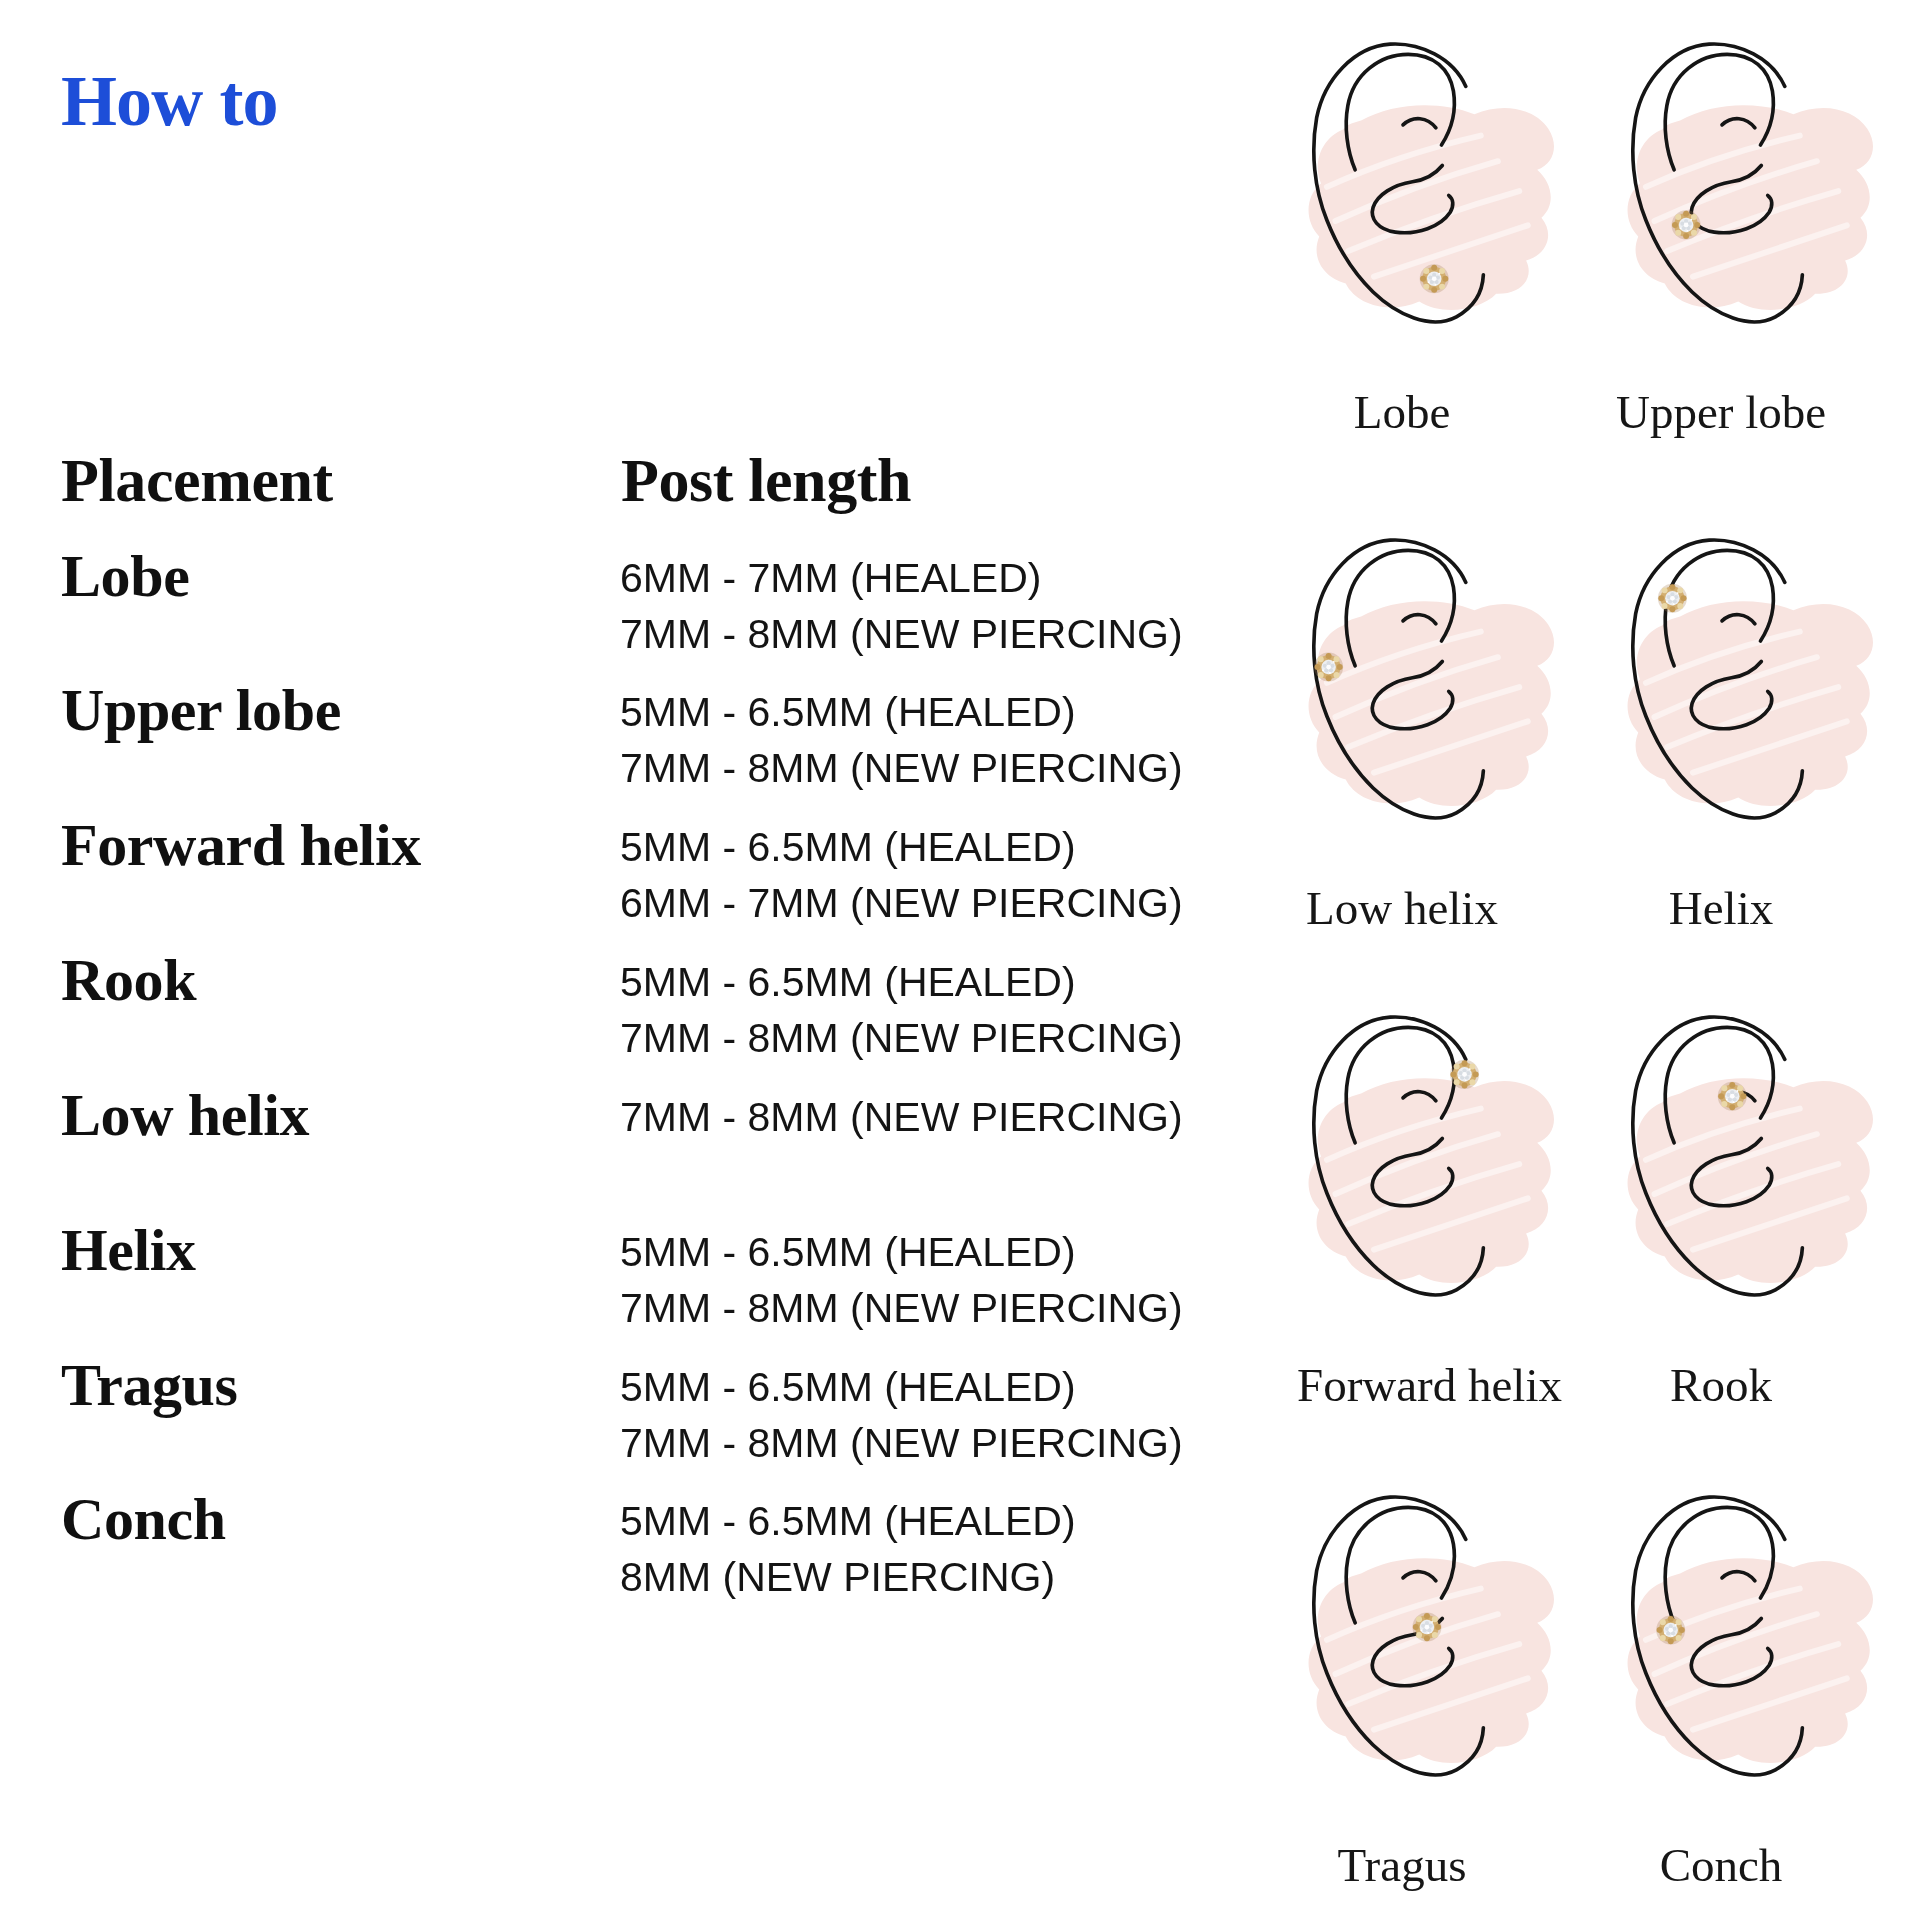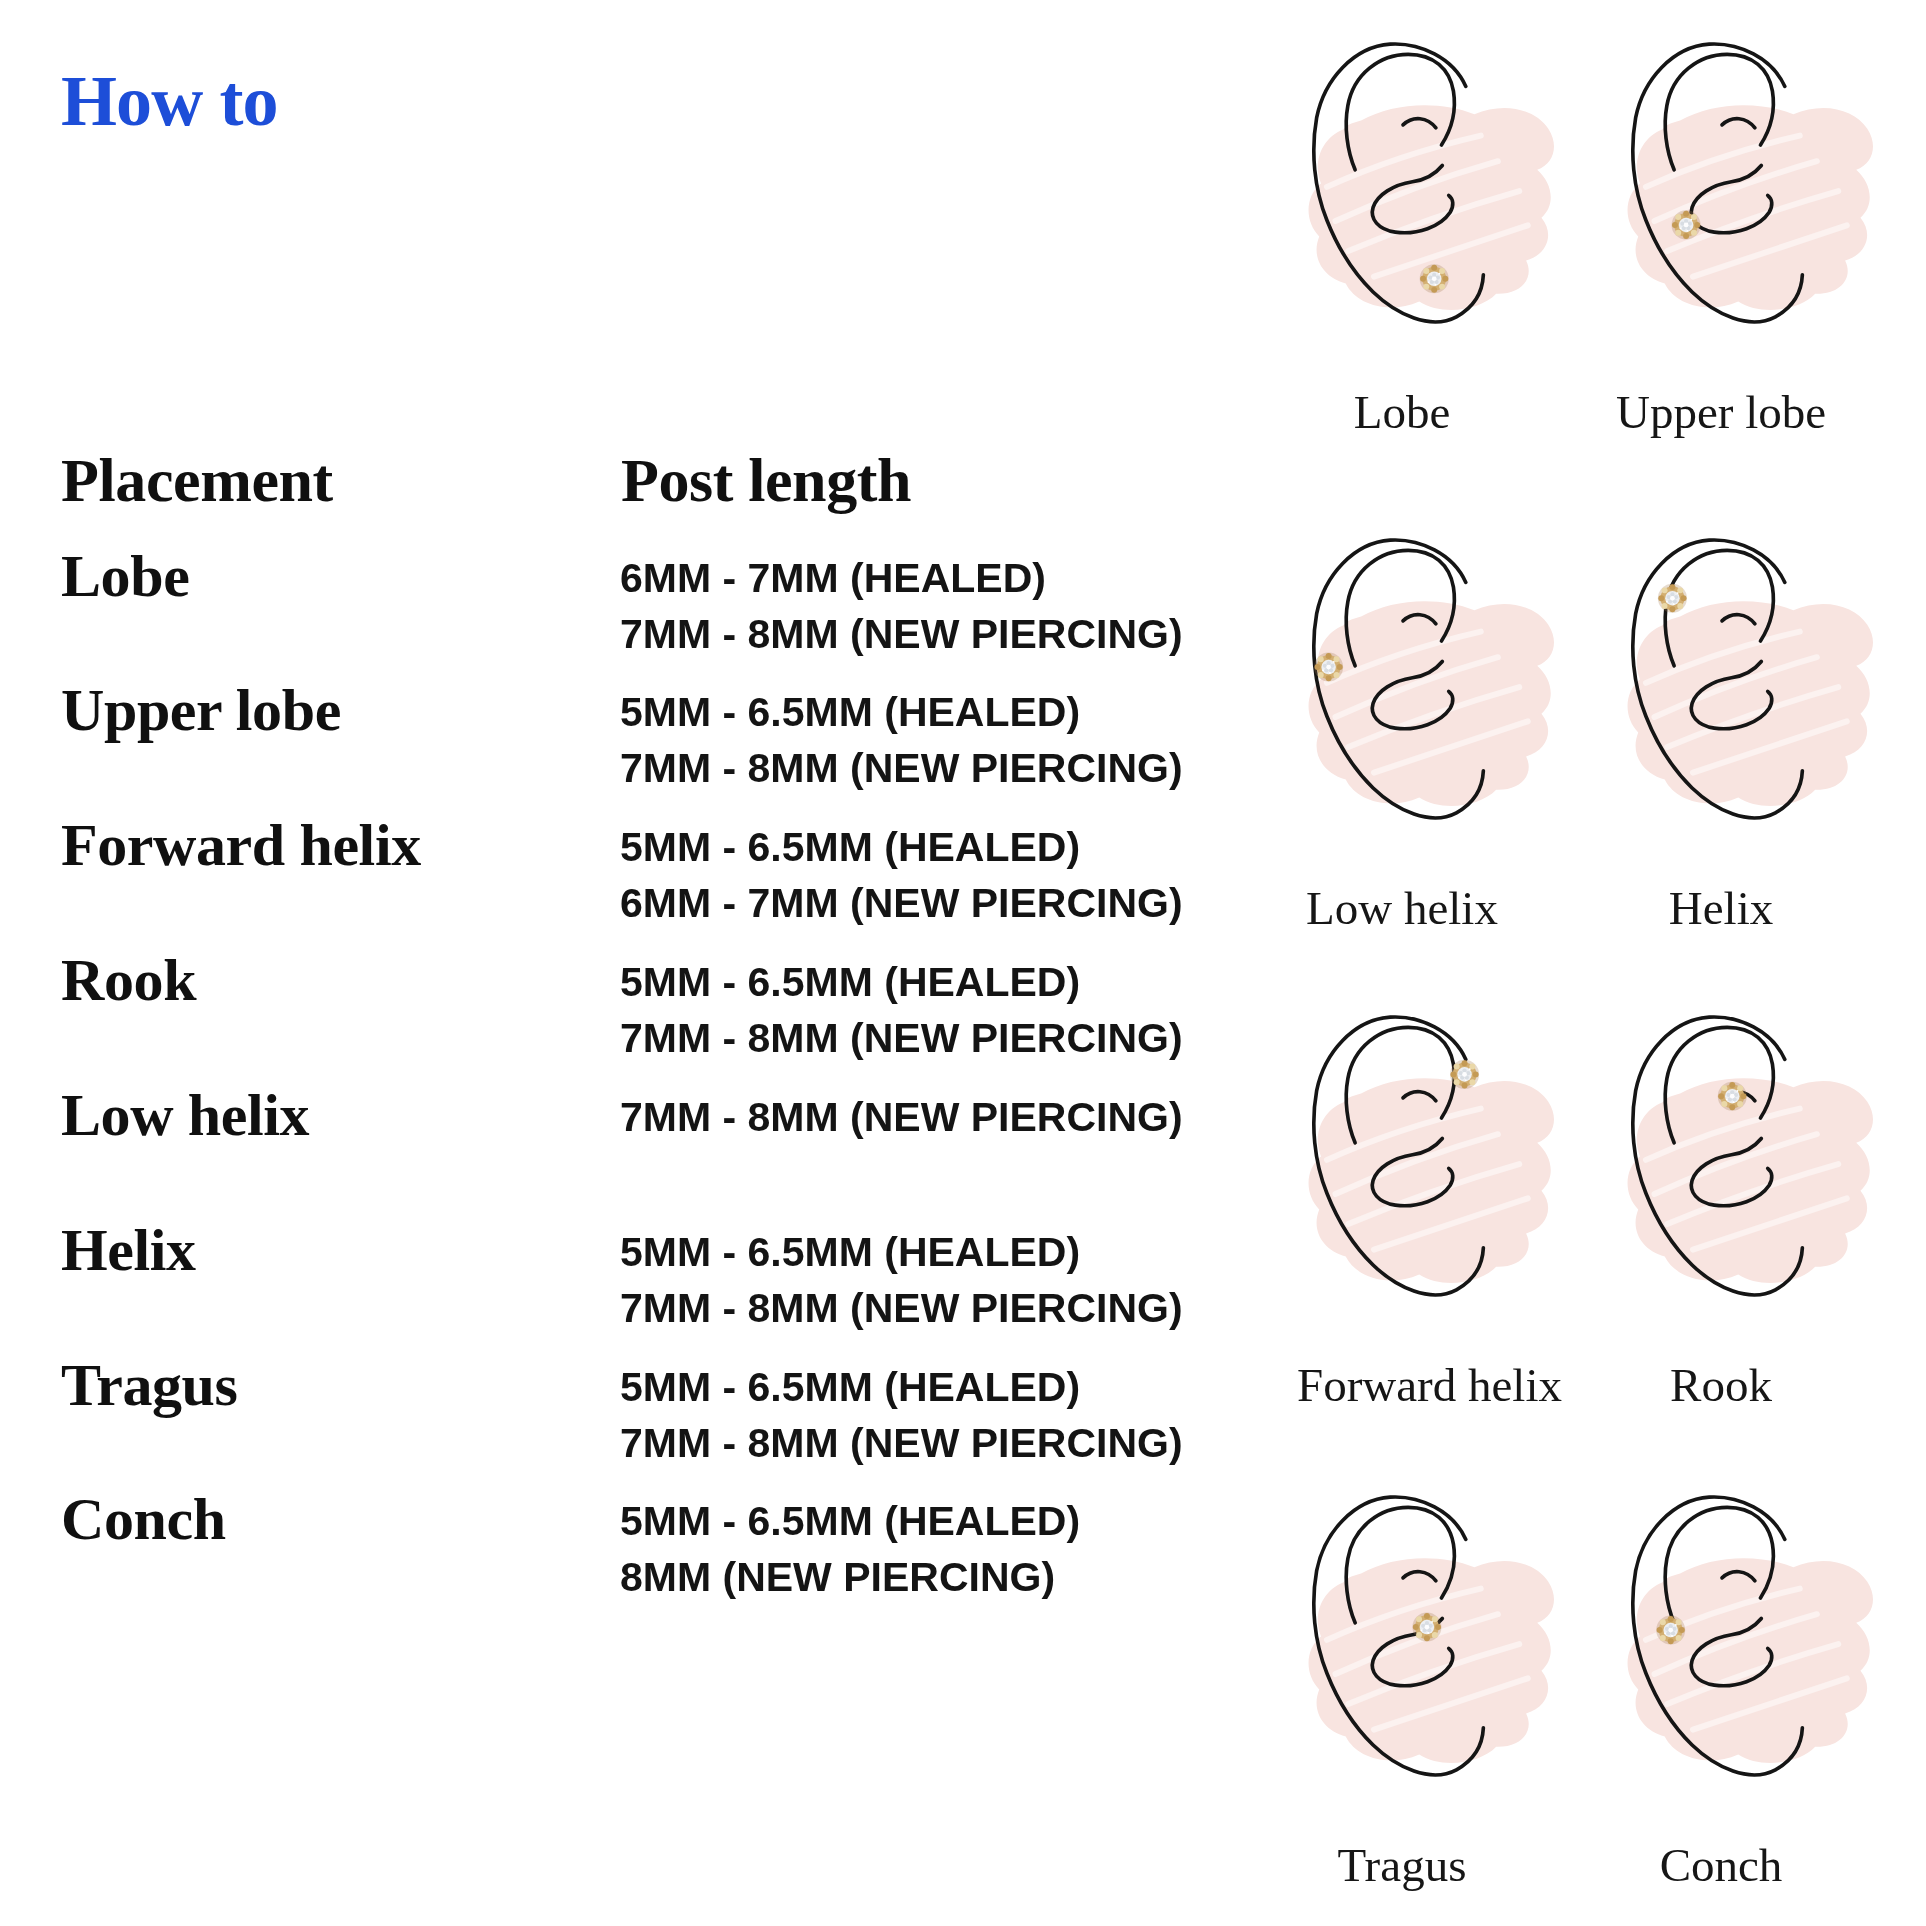--- a/index.html
+++ b/index.html
@@ -38,21 +38,21 @@
     display:flex; align-items:flex-start;
   }
   .placement-cell{
     width:559px; flex:0 0 559px;
     font-size:60px; line-height:65px; font-weight:600;
     letter-spacing:-0.4px; color:#101010; white-space:nowrap;
   }
   .sizes-cell{
     padding-top:6px;
     font-family:"Liberation Sans","DejaVu Sans",sans-serif;
-    font-size:41px; line-height:56px; font-weight:700;
+    font-size:41px; line-height:56px; font-weight:400;
     letter-spacing:0px; color:#141414; white-space:nowrap;
   }
 
   
   .ear-card{
     position:absolute; width:265px; height:411px;
   }
   .ear-svg{display:block;}
   .ear-label{
     position:absolute; top:350px; left:0; width:210px;

